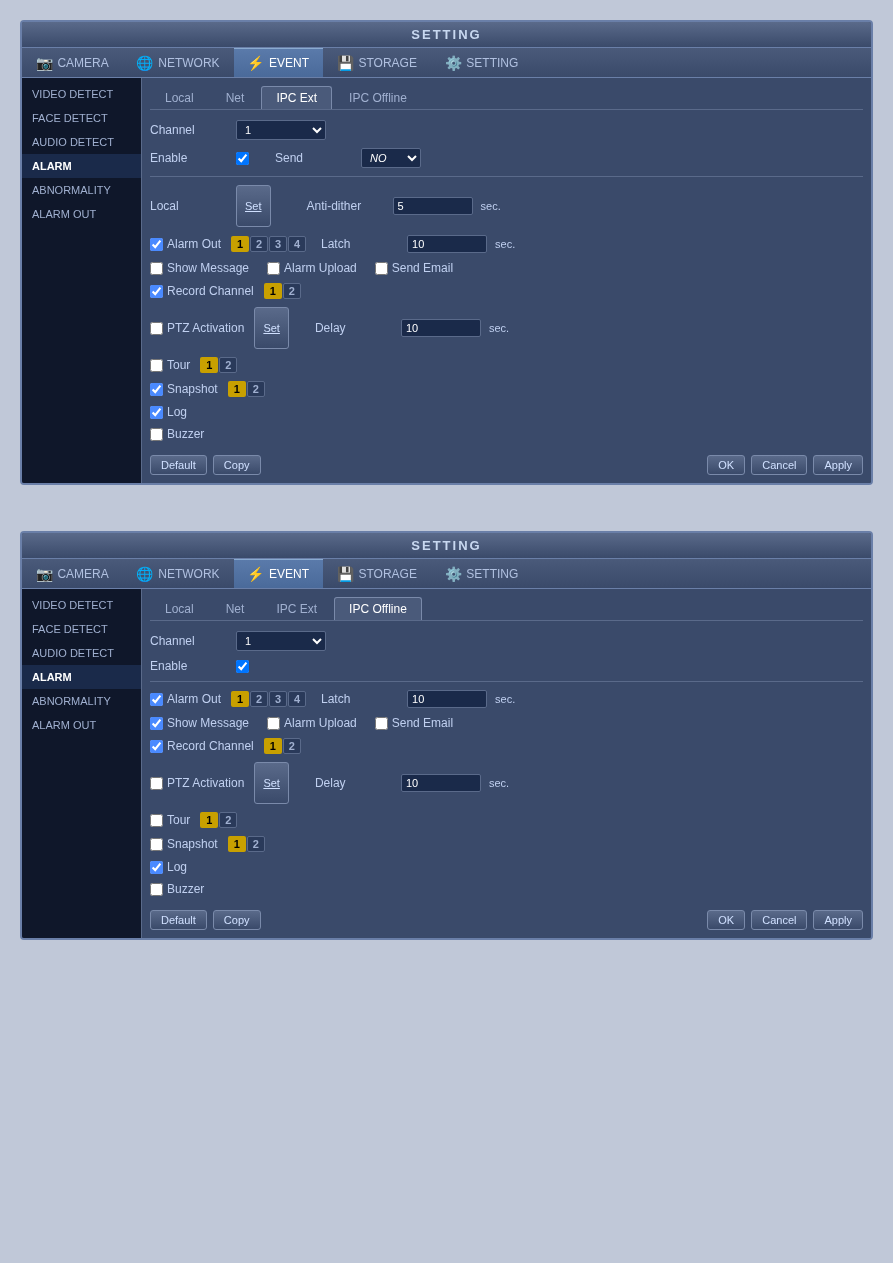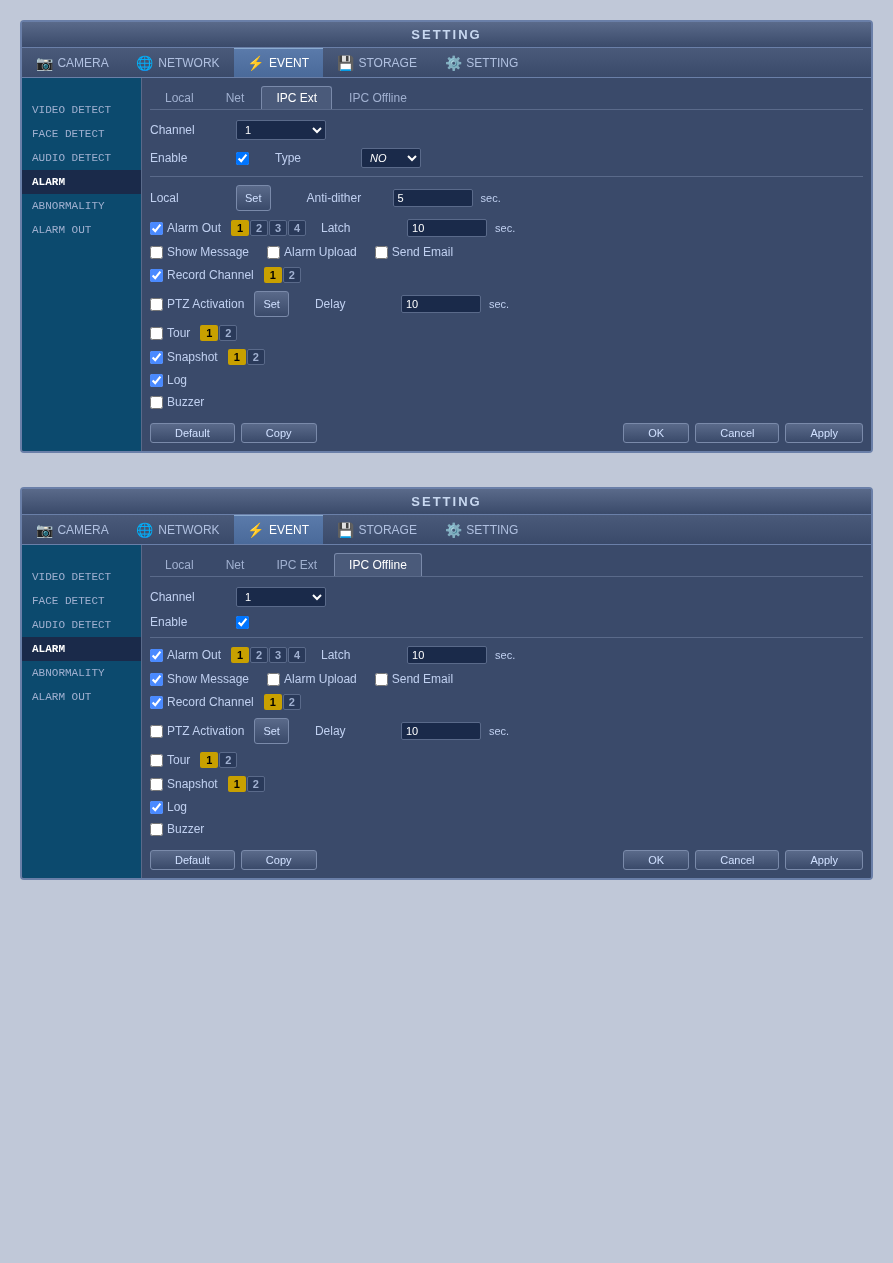--- a/index.html
+++ b/index.html
@@ -6,21 +6,21 @@
     body {
       background: #c0c8d8;
       font-family: Arial, sans-serif;
       font-size: 12px;
       color: #000;
       padding: 20px;
       width: 893px;
     }
 
     .panel-wrapper {
-      margin-bottom: 34px;
+      margin-bottom: 46px;
     }
 
     .panel {
       border: 2px solid #6a7fa8;
       background: #3a4a6a;
       border-radius: 4px;
       overflow: hidden;
     }
 
     .panel-title-bar {
@@ -59,24 +59,23 @@
     }
 
     .content-area {
       display: flex;
       background: #3a4a6a;
     }
 
     .sidebar {
       width: 120px;
       min-width: 120px;
-      background: #0c4a6e;
-      padding: 20px 0;
+      background: #0f172a;
+      padding: 4px 0;
       border-right: 1px solid #5a6a8a;
-      font-family: Liberation Mono, monospace;
     }
 
     .sidebar-item {
       padding: 6px 10px;
       color: #a0b0d0;
       cursor: pointer;
       font-size: 11px;
       white-space: nowrap;
     }
 
@@ -190,31 +189,32 @@
       font-size: 12px;
     }
 
     .checkbox-item input[type="checkbox"] {
       accent-color: #4a8aff;
       width: 13px;
       height: 13px;
     }
 
     .btn {
-      padding: 3px 24px;
+      padding: 3px 10px;
       border: 1px solid #7a8aaa;
       border-radius: 3px;
       cursor: pointer;
       font-size: 11px;
       background: linear-gradient(to bottom, #5a6a8a, #3a4a6a);
       color: #d0e0ff;
     }
 
     .btn-small {
-      padding: 6px 8px;
+      padding: 14px 8px;
+      text-decoration: underline;
     }
 
     .divider {
       border: none;
       border-top: 1px solid #5a6a8a;
       margin: 8px 0;
     }
 
     .bottom-buttons {
       display: flex;
@@ -302,21 +302,21 @@
             <span class="form-label">Channel</span>
             <select class="form-select channel-select">
               <option>1</option>
             </select>
           </div>
 
           <div class="form-row">
             <span class="form-label">Enable</span>
             <input type="checkbox" checked="" style="">
 
-              <span style="margin-left:20px;" class="form-label">Type</span>
+              <span style="margin-left:20px;" class="form-label">Send</span>
               <select class="form-select type-select">
                 <option>NO</option>
               </select>
 
           </div>
 
           <hr class="divider">
 
           <div class="form-row">
             <span class="form-label">Local</span>

